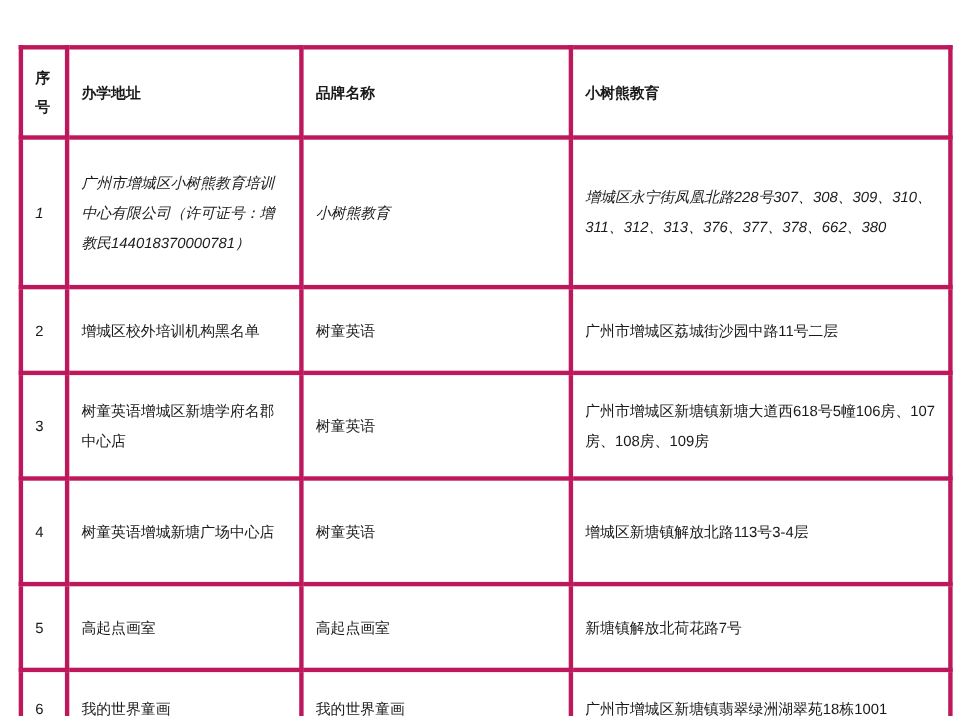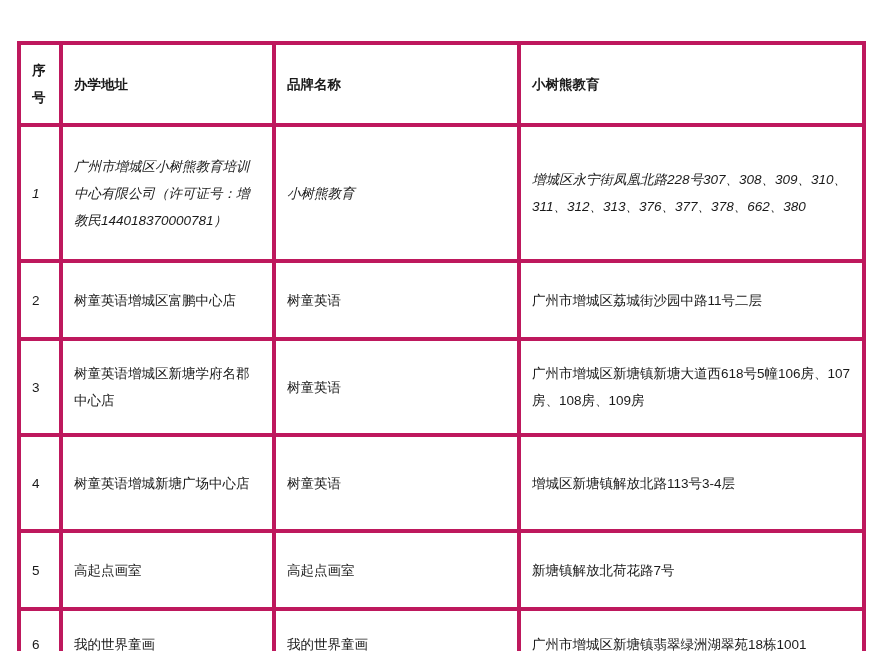--- a/index.html
+++ b/index.html
@@ -99,21 +99,21 @@
       </thead>
       <tbody>
         <tr class="row-1">
           <td class="idx">1</td>
           <td>广州市增城区小树熊教育培训中心有限公司（许可证号：增教民144018370000781）</td>
           <td>小树熊教育</td>
           <td>增城区永宁街凤凰北路228号307、308、309、310、311、312、313、376、377、378、662、380</td>
         </tr>
         <tr class="row-2">
           <td class="idx">2</td>
-          <td>树童英语增城区富鹏中心店</td>
+          <td>增城区校外培训机构黑名单</td>
           <td>树童英语</td>
           <td>广州市增城区荔城街沙园中路11号二层</td>
         </tr>
         <tr class="row-3">
           <td class="idx">3</td>
           <td>树童英语增城区新塘学府名郡中心店</td>
           <td>树童英语</td>
           <td>广州市增城区新塘镇新塘大道西618号5幢106房、107房、108房、109房</td>
         </tr>
         <tr class="row-4">

